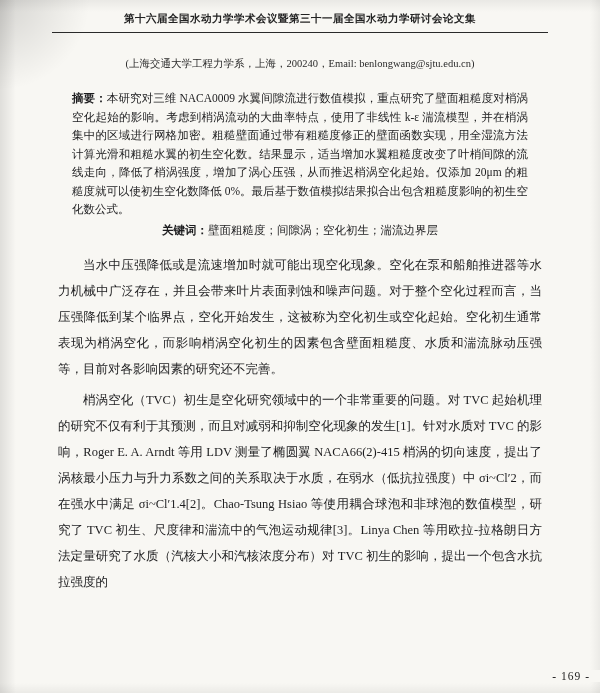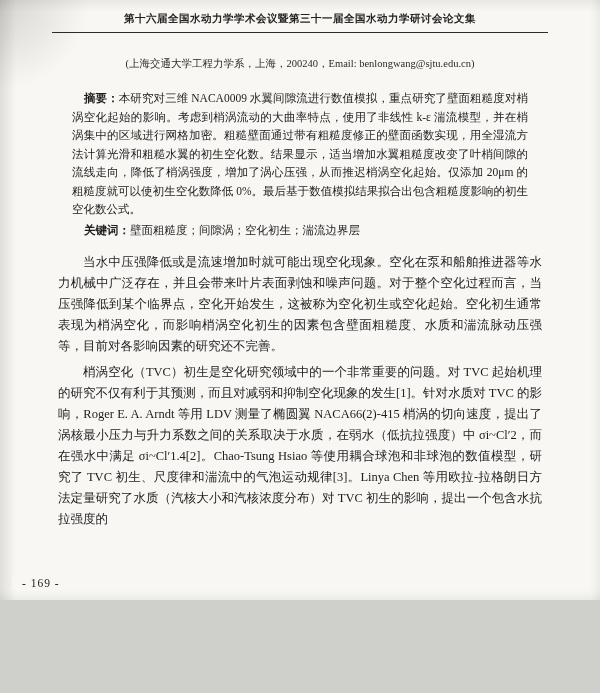--- a/index.html
+++ b/index.html
@@ -3,21 +3,21 @@
 <meta charset="utf-8">
 <style>
   html, body { margin: 0; padding: 0; }
   body {
     width: 600px; height: 693px;
     background: #cfcfcb;
     font-family: "Liberation Serif", "DejaVu Serif", serif;
   }
   .scan {
     position: relative;
-    width: 600px; height: 600px;
+    width: 600px; height: 693px;
     overflow: hidden;
     background:
       radial-gradient(circle at 0 0, rgba(0,0,0,0.14), rgba(0,0,0,0) 90px),
       linear-gradient(90deg, rgba(0,0,0,0.10), rgba(0,0,0,0) 16px),
       linear-gradient(270deg, rgba(0,0,0,0.05), rgba(0,0,0,0) 10px),
       linear-gradient(180deg, rgba(0,0,0,0.06), rgba(0,0,0,0) 12px),
       linear-gradient(0deg, rgba(0,0,0,0.05), rgba(0,0,0,0) 10px),
       #f8f7f3;
     color: #1d1d1f;
   }
@@ -63,49 +63,49 @@
     line-height: 14px;
     color: #2a2a2a;
   }
   .abstract {
     margin: 18px 72px 0 72px;
     font-size: 11.5px;
     line-height: 18.5px;
     text-align: justify;
     color: #1c1c1e;
   }
-  .abstract .label, .keywords .label { font-weight: bold; margin-left: 12px; }
+  .abstract .label, .keywords .label { font-weight: bold; }
   .keywords {
     margin: 2px 72px 0 72px;
     font-size: 11.5px;
     line-height: 18.5px;
-    text-align: left;
+    text-align: center;
   }
   .section-heading {
     margin: 22px 58px 0 58px;
     font-size: 15px;
     font-weight: bold;
     line-height: 20px;
     letter-spacing: 3px;
     color: #161616;
   }
   .body-para {
     margin: 13px 58px 0 58px;
     font-size: 12.5px;
-    line-height: 21px;
+    line-height: 26px;
     text-align: justify;
     text-indent: 2em;
     color: #1c1c1e;
   }
   .body-para + .body-para { margin-top: 5px; }
   .page-number {
     position: absolute;
     bottom: 11px;
     left: 0; right: 0;
-    text-align: left;
+    text-align: right;
     font-size: 11.5px;
     letter-spacing: 1px;
     color: #222;
     padding-left: 12px;
   }
   .page-number span {
     background: #f8f7f3;
     padding: 0 10px;
   }
 </style>

